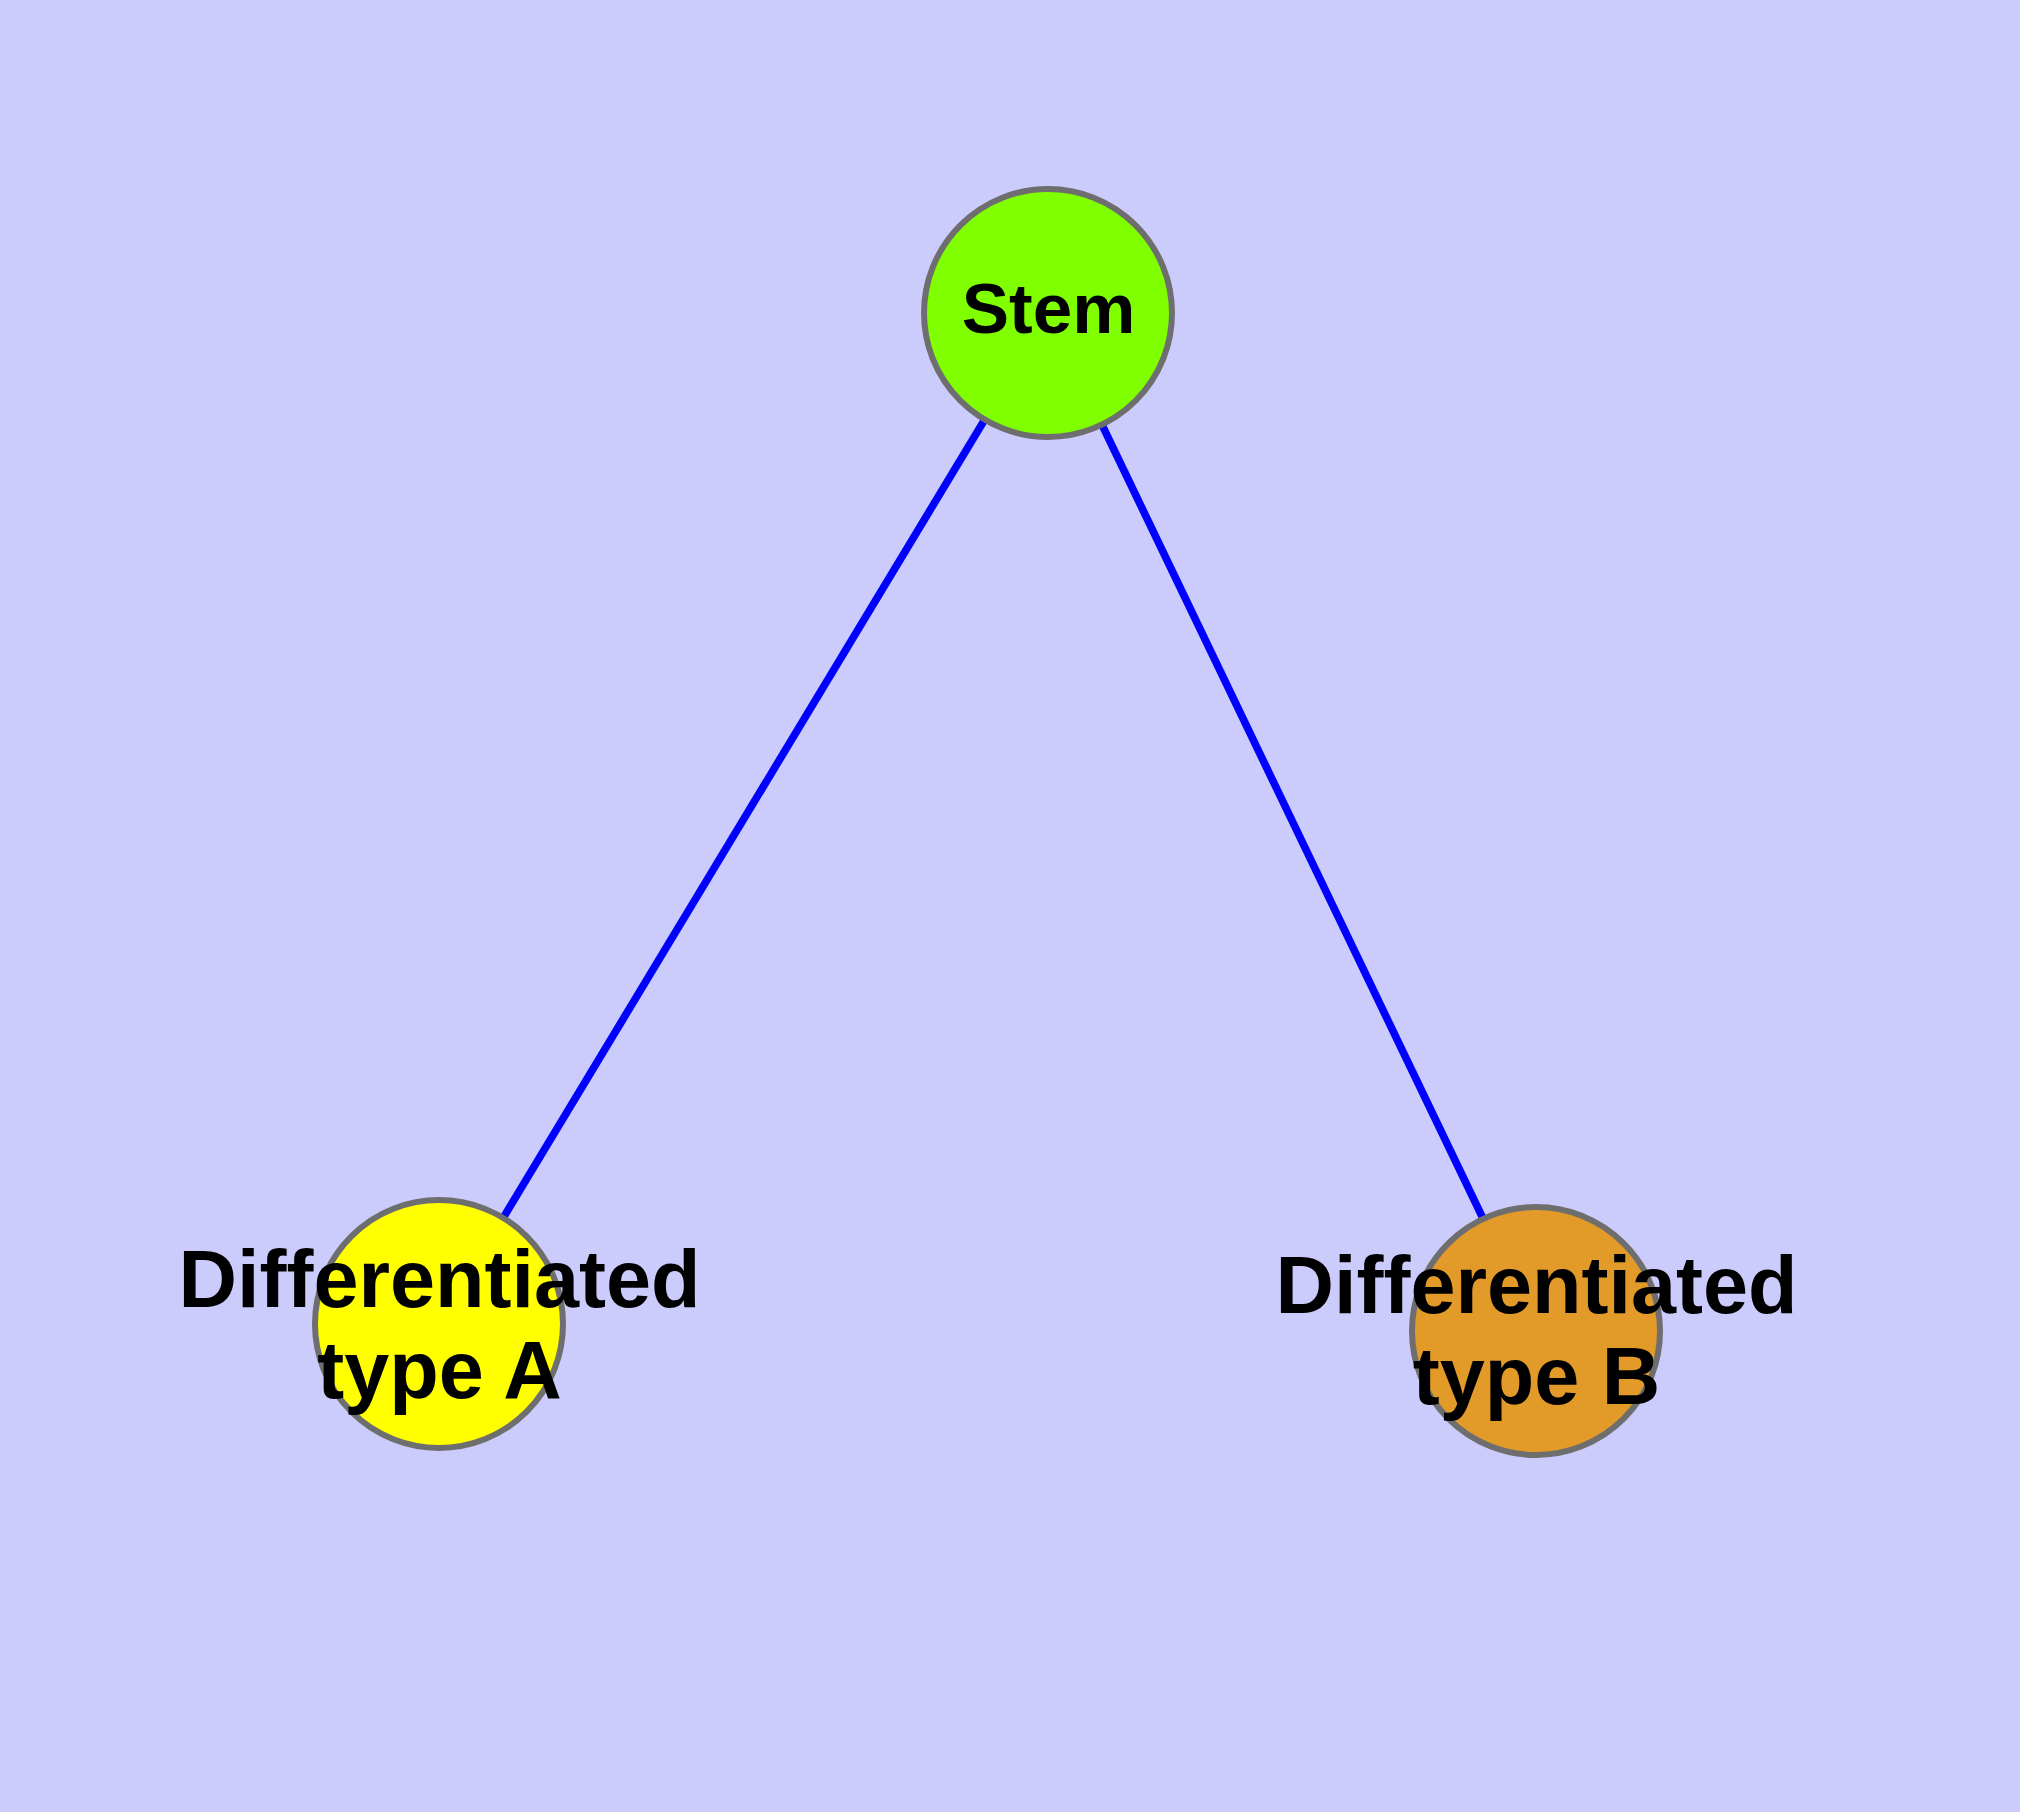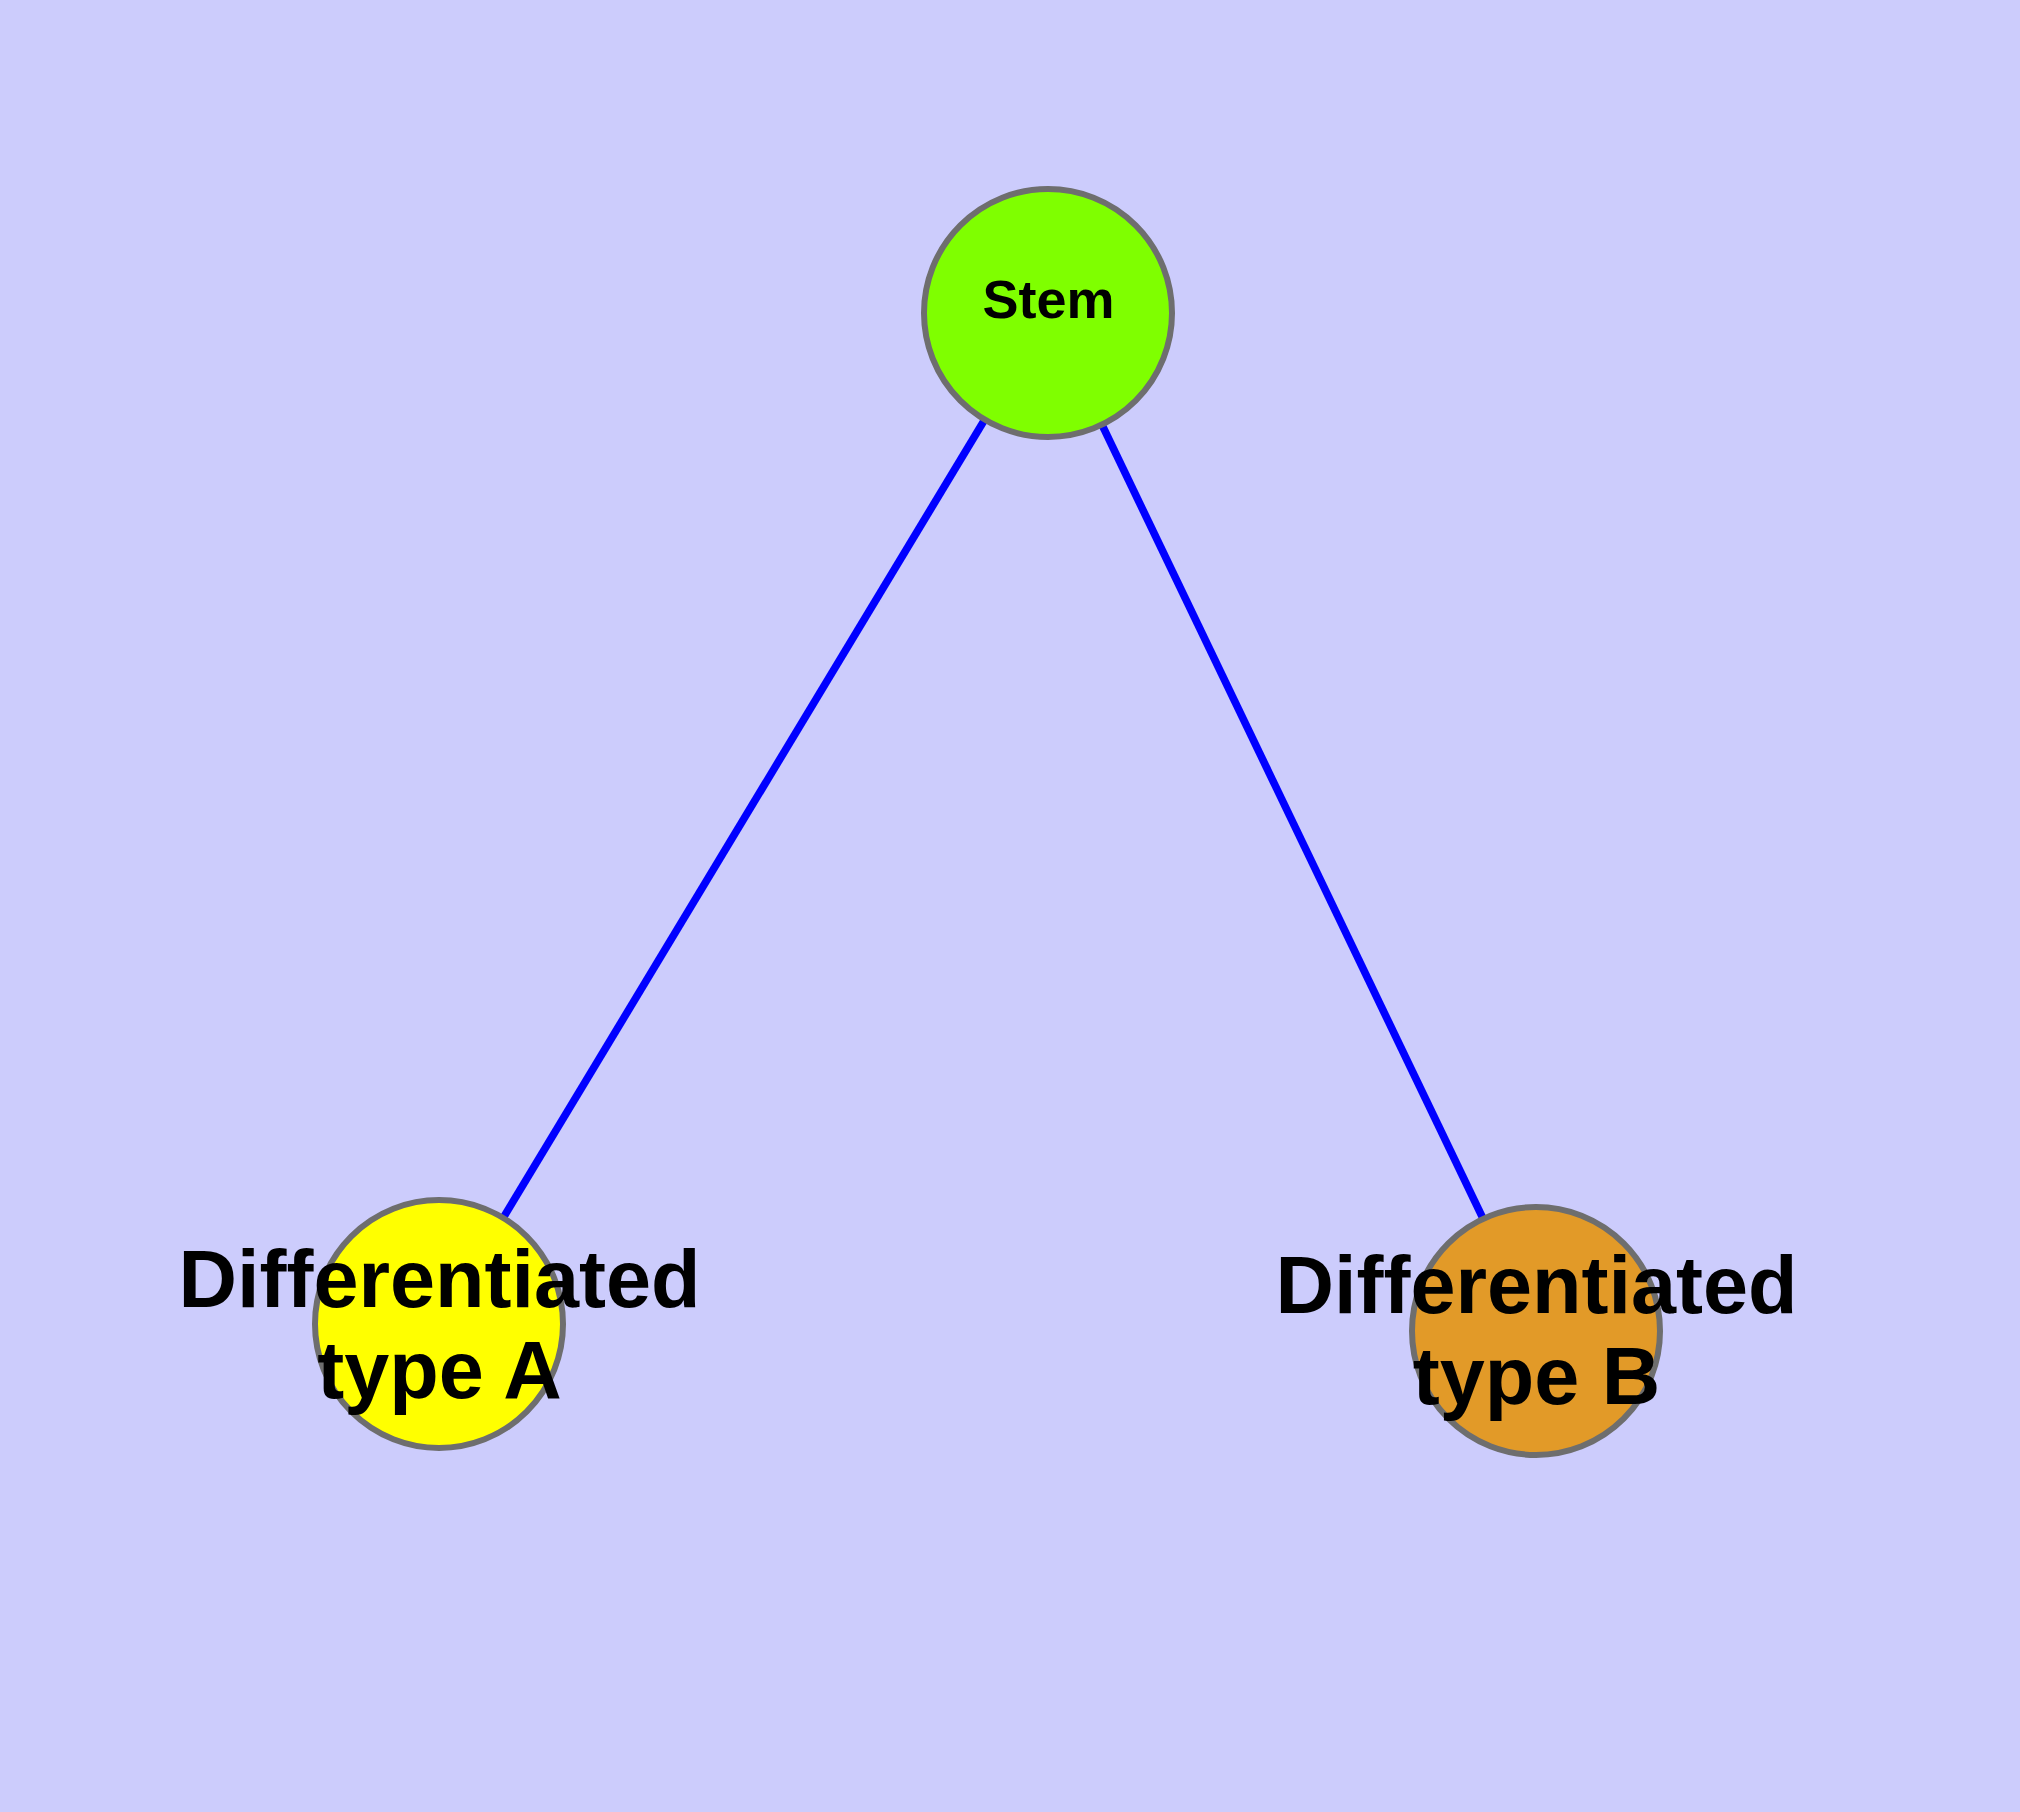--- a/index.html
+++ b/index.html
@@ -57,21 +57,21 @@
     <line x1="1237" y1="370" x2="518" y2="1562" stroke="#0000ff" stroke-width="9"></line>
     <line x1="1237" y1="370" x2="1813" y2="1570" stroke="#0000ff" stroke-width="9"></line>
   </svg>
 
   <div id="node-layer">
 
     <div class="node" style="left: 921px; top: 186px; width: 254px; height: 254px; background: rgb(127, 255, 0); border-color: rgb(110, 110, 110); border-width: 6.8px;"></div>
     <div class="node" style="left: 312px; top: 1197px; width: 254px; height: 254px; background: rgb(255, 255, 0); border-color: rgb(110, 110, 110); border-width: 6.8px;"></div>
     <div class="node" style="left: 1409px; top: 1204px; width: 254px; height: 254px; background: rgb(226, 154, 40); border-color: rgb(110, 110, 110); border-width: 6.8px;"></div>
 
-    <div class="node-label" style="font-size: 54px; color: rgb(0, 0, 0); width: 1187px; left: 455px; top: 269px; text-align: center;">Stem</div>
+    <div class="node-label" style="font-size: 71px; color: rgb(0, 0, 0); width: 1187px; left: 455px; top: 269px; text-align: center;">Stem</div>
     <div class="node-label" style="font-size: 81px; color: rgb(0, 0, 0); width: 1187px; left: -154px; top: 1234px;">Differentiated
 type A</div>
     <div class="node-label" style="font-size: 81px; color: rgb(0, 0, 0); width: 1187px; left: 943px; top: 1240px;">Differentiated
 type B</div>
 
   </div>
 </div>
 
 
 </body></html>

